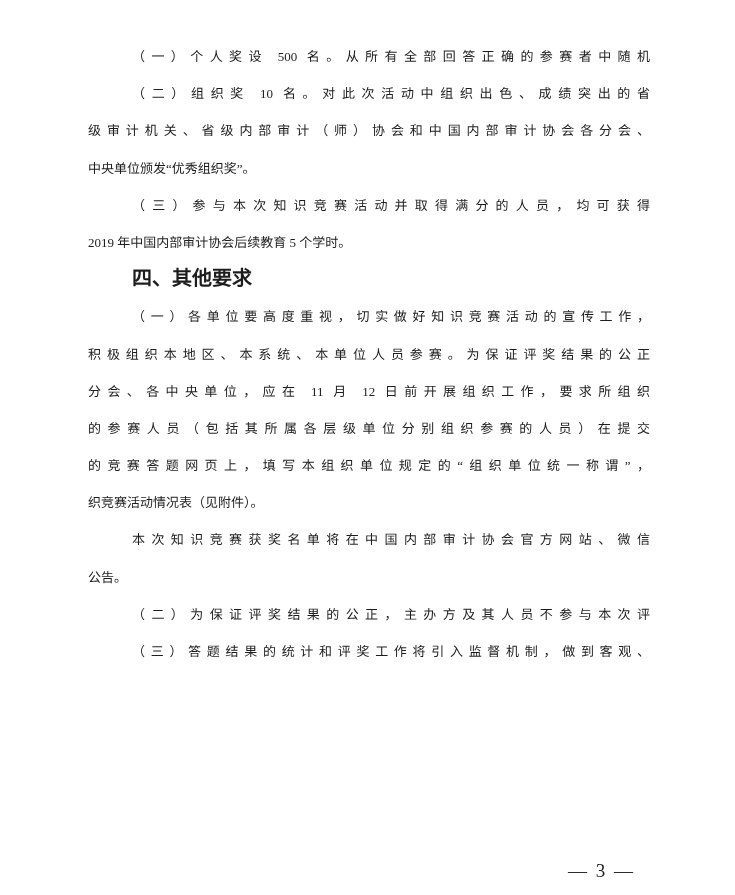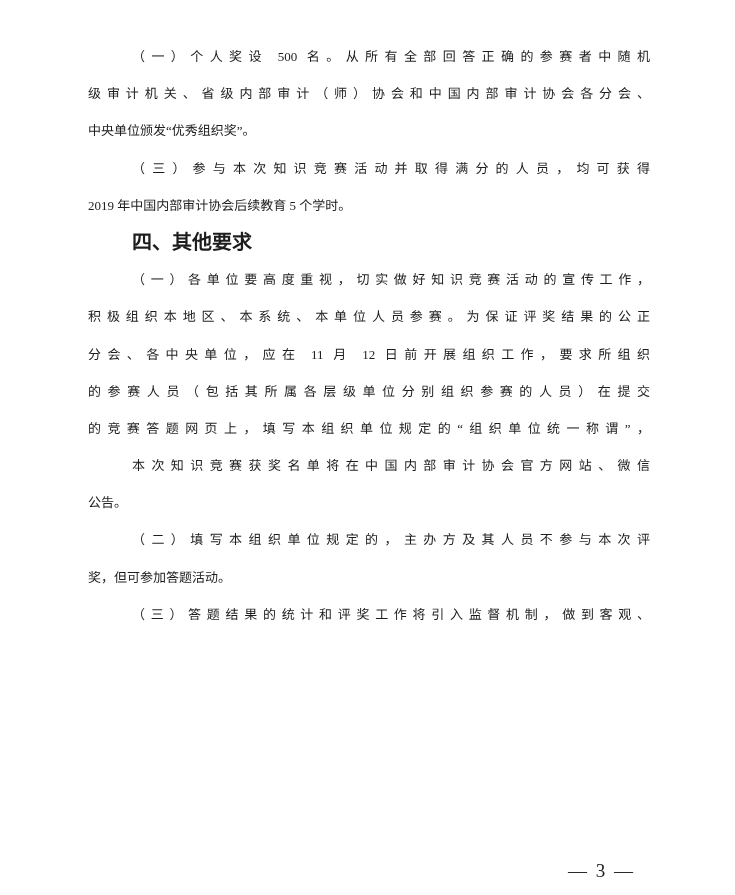--- a/index.html
+++ b/index.html
@@ -36,21 +36,21 @@
   .line.fill{
     text-align-last:justify;
   }
   .line.nofill{
     text-align-last:left;
   }
   .line.indent{
     padding-left:44px;
   }
   .line.heading{
-    font-family:Liberation Serif, serif;
+    font-family:Liberation Mono, monospace;
     font-weight:700;
     font-size:20px;
     text-align:right;
     text-align-last:left;
   }
   .page-number{
     position:absolute;
     top:860px;
     right:100px;
     font-size:19px;
@@ -58,30 +58,31 @@
     color:var(--ink);
     font-family:"Liberation Serif","DejaVu Serif",serif;
   }
 </style>
 </head>
 <body>
 
 <div class="page">
   <div class="text-block" id="lines-container">
       <div class="line indent fill">（一）个人奖设 500 名。从所有全部回答正确的参赛者中随机</div>
+      <div class="line indent fill">（二）组织奖 10 名。对此次活动中组织出色、成绩突出的省</div>
       <div class="line fill">级审计机关、省级内部审计（师）协会和中国内部审计协会各分会、</div>
       <div class="line nofill">中央单位颁发“优秀组织奖”。</div>
       <div class="line indent fill">（三）参与本次知识竞赛活动并取得满分的人员，均可获得</div>
       <div class="line nofill">2019 年中国内部审计协会后续教育 5 个学时。</div>
       <div class="line heading indent nofill">四、其他要求</div>
       <div class="line indent fill">（一）各单位要高度重视，切实做好知识竞赛活动的宣传工作，</div>
       <div class="line fill">积极组织本地区、本系统、本单位人员参赛。为保证评奖结果的公正</div>
       <div class="line fill">分会、各中央单位，应在 11 月 12 日前开展组织工作，要求所组织</div>
       <div class="line fill">的参赛人员（包括其所属各层级单位分别组织参赛的人员）在提交</div>
       <div class="line fill">的竞赛答题网页上，填写本组织单位规定的“组织单位统一称谓”，</div>
+      <div class="line nofill">织竞赛活动情况表（见附件）。</div>
       <div class="line indent fill">本次知识竞赛获奖名单将在中国内部审计协会官方网站、微信</div>
       <div class="line nofill">公告。</div>
-      <div class="line indent fill">（二）填写本组织单位规定的，主办方及其人员不参与本次评</div>
-      <div class="line nofill">奖，但可参加答题活动。</div>
+      <div class="line indent fill">（二）为保证评奖结果的公正，主办方及其人员不参与本次评</div>
       <div class="line indent fill">（三）答题结果的统计和评奖工作将引入监督机制，做到客观、</div>
     </div>
   <div class="page-number">— 3 —</div>
 </div>
 
 </body></html>

